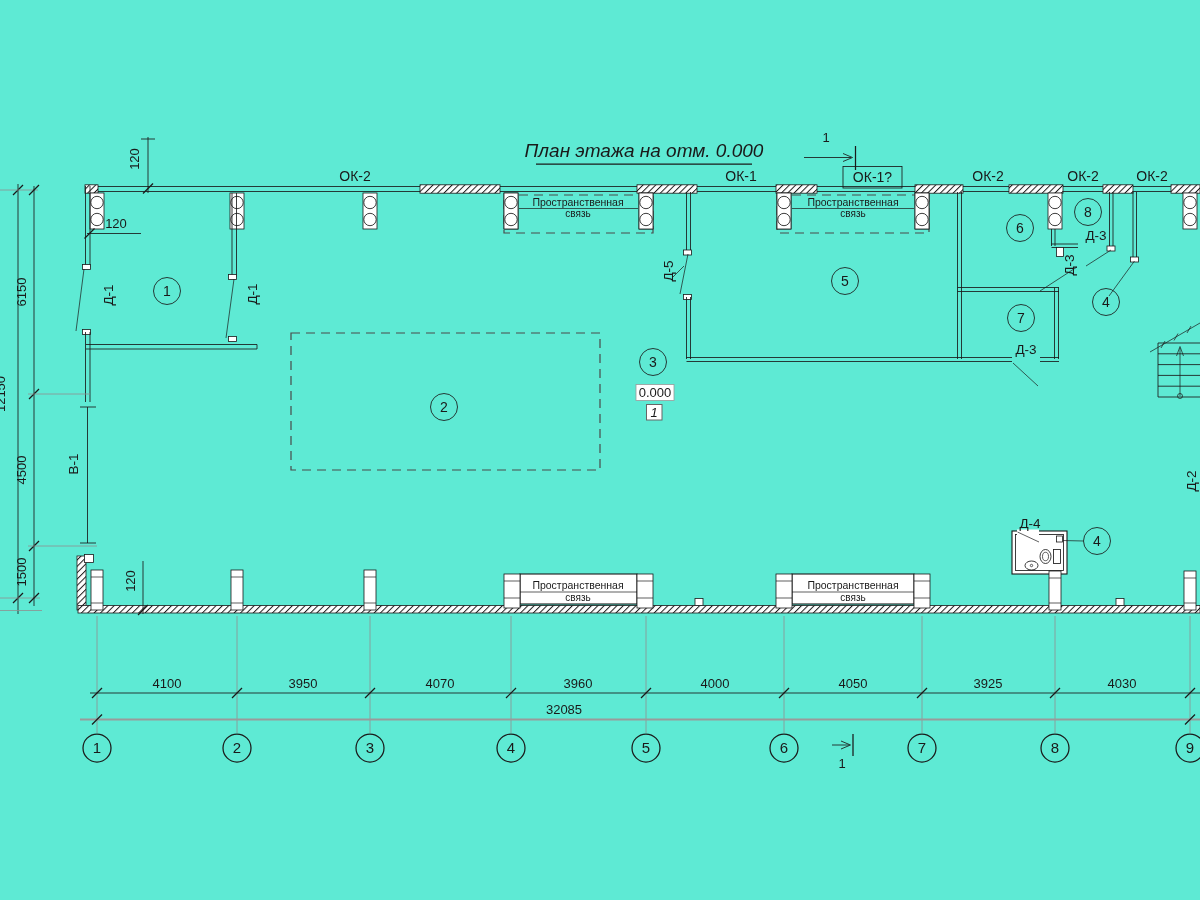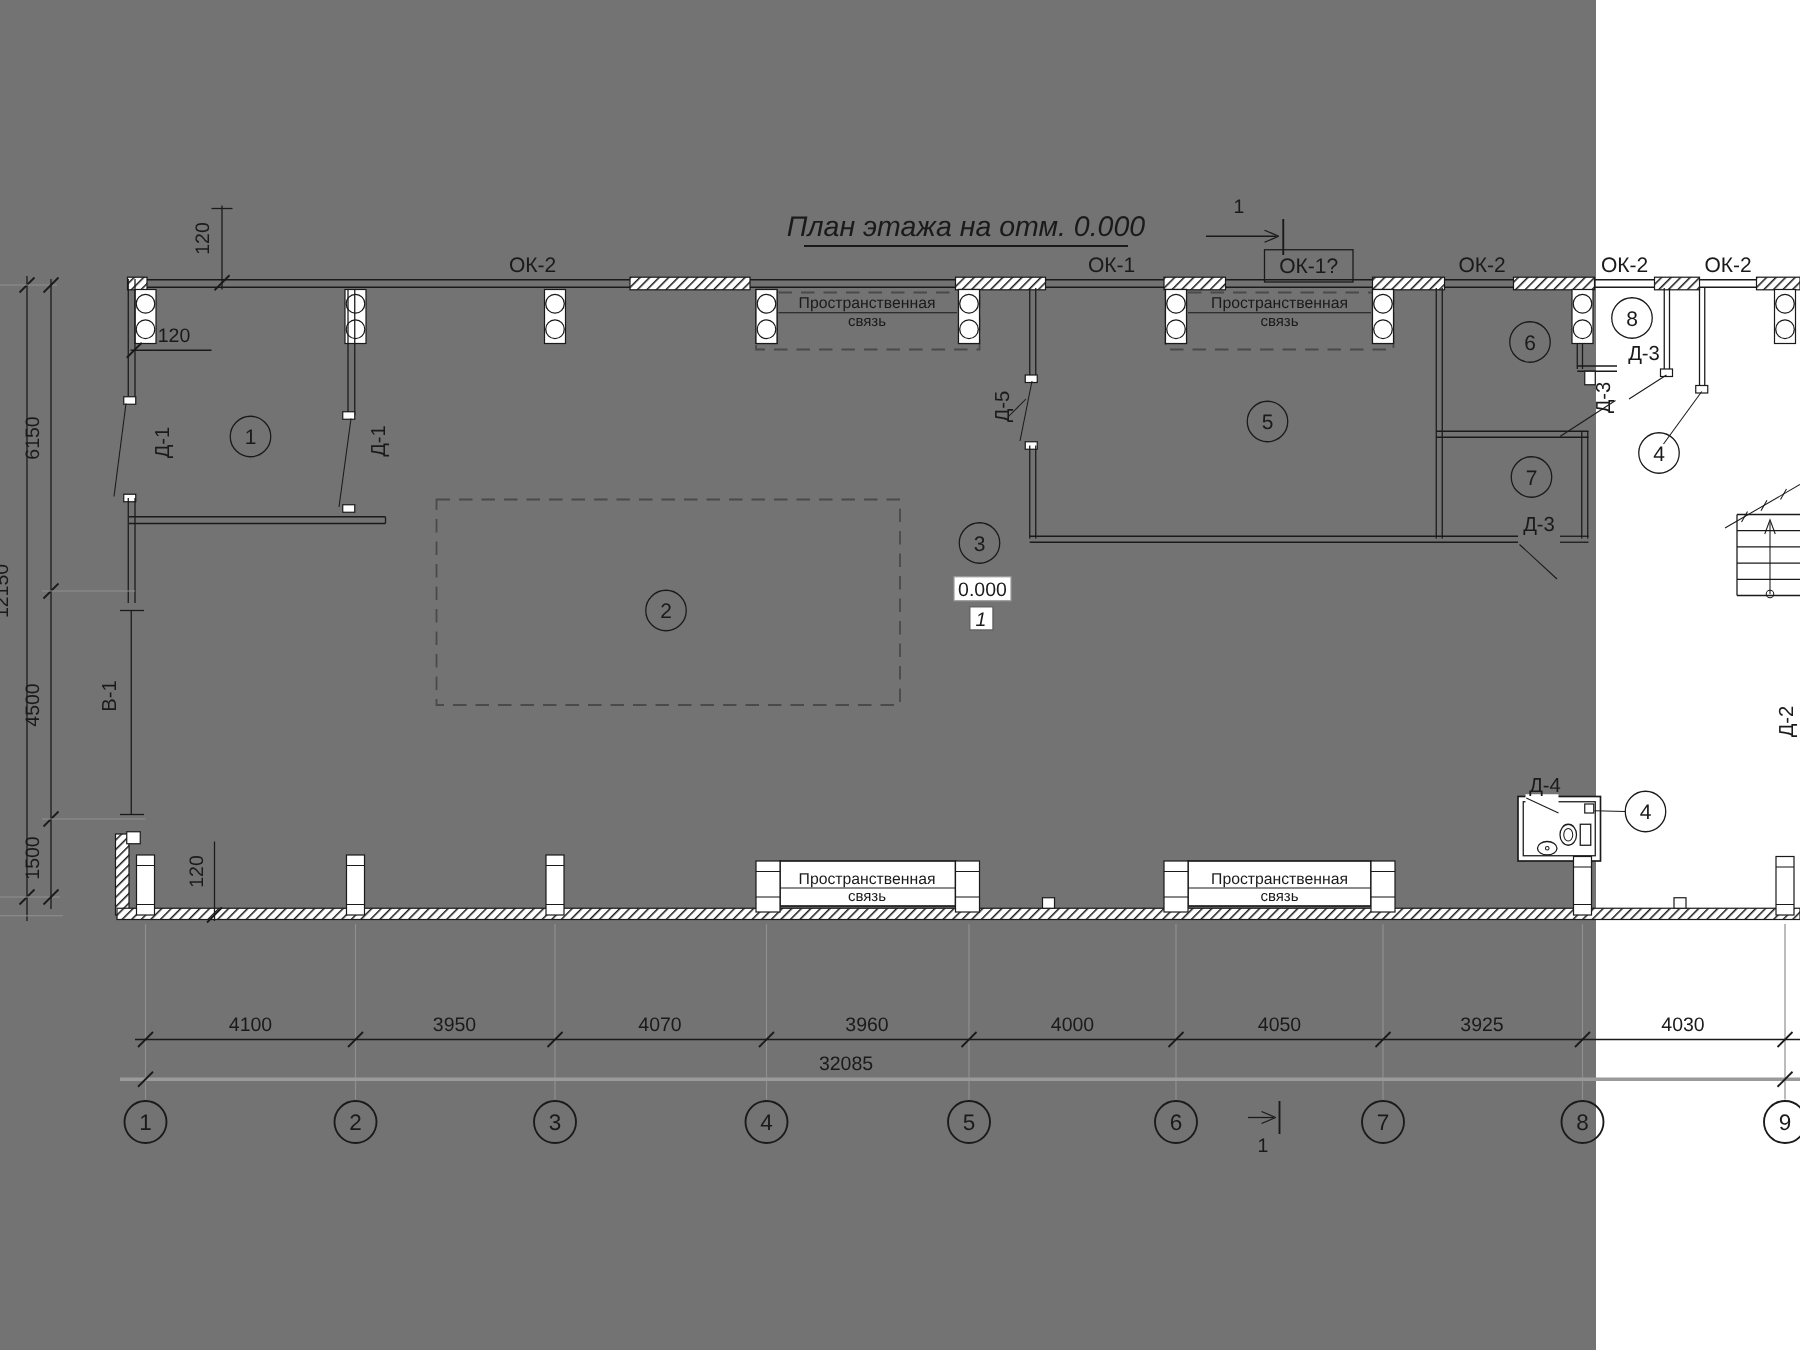--- a/index.html
+++ b/index.html
@@ -1,16 +1,16 @@
 <!DOCTYPE html>
 <html><head>
 <meta charset="utf-8">
 <style>
   html,body{margin:0;padding:0;background:#fff;}
-  .stage{width:1064px;height:900px;position:relative;background:#737373;font-family:"Liberation Sans",sans-serif;}
+  .stage{width:1200px;height:900px;position:relative;background:#5eead4;font-family:"Liberation Sans",sans-serif;}
   svg text{fill:#1a1a1a;font-family:"Liberation Sans",sans-serif;}
   .w{stroke:#1a1a1a;stroke-width:1.25;fill:none}
   .t{stroke:#1a1a1a;stroke-width:.85;fill:none}
   .thin{stroke:#1a1a1a;stroke-width:.7;fill:none}
   .g{stroke:#8f8f8f;stroke-width:.8;fill:none}
   .gthick{stroke:#9a9a9a;stroke-width:2.2;fill:none}
   .cap{fill:#fff;stroke:#1a1a1a;stroke-width:.8}
   .wht{fill:#fff;stroke:none}
   .dash{stroke:#4a4a4a;stroke-width:1.2;fill:none;stroke-dasharray:9 6}
   .hatchr{fill:url(#hatch);stroke:#1a1a1a;stroke-width:.8}

